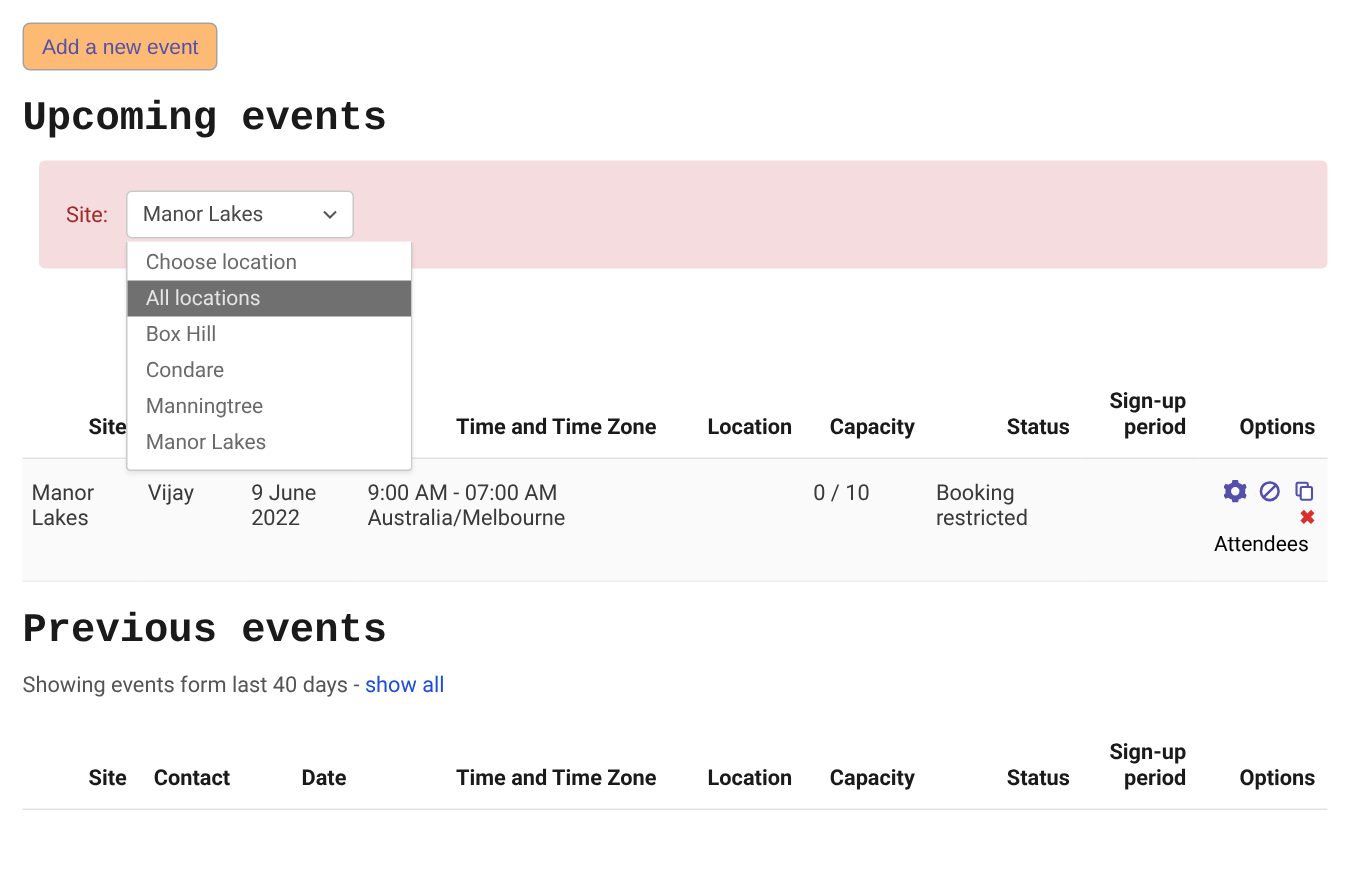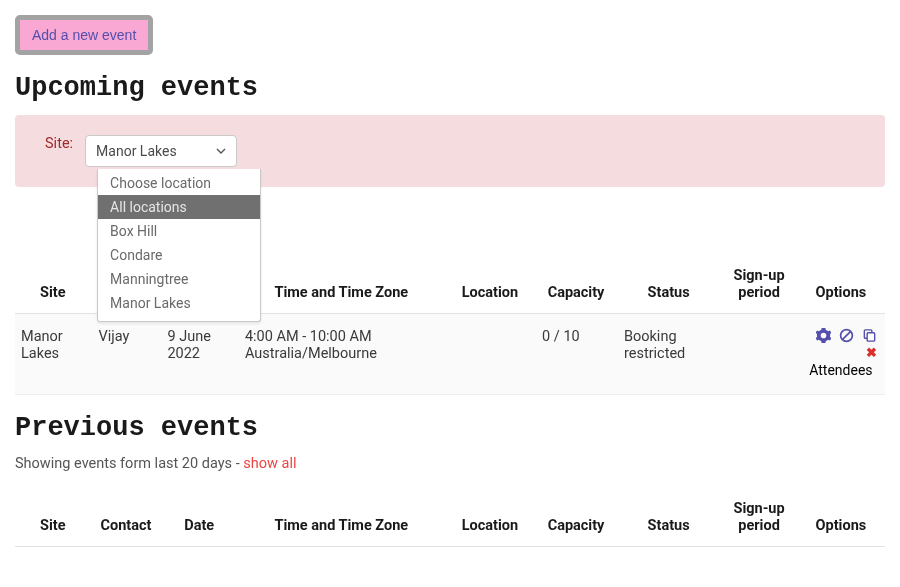--- a/index.html
+++ b/index.html
@@ -7,41 +7,43 @@
     font-family: -apple-system, BlinkMacSystemFont, "Segoe UI", Roboto, Arial, sans-serif;
     margin: 0;
     padding: 15px;
     color: #1f1f1f;
     font-size: 14.5px;
     background: #fff;
   }
   .add-event-btn {
     display: inline-block;
     padding: 7px 12px;
-    border: 5px solid #a3a3a3;
+    border: 1px solid #a3a3a3;
     border-radius: 5px;
-    background: #f9a8d4;
+    background: #fdba74;
     color: #534fab;
     font-size: 14px;
     cursor: pointer;
   }
   h1.section-title {
     font-size: 27px;
     font-weight: 800;
     margin: 18px 0 12px 0;
     color: #1a1a1a;
     font-family: Liberation Mono, monospace;
   }
   .filter-bar {
     background: #f4dcdf;
     border-radius: 4px;
-    padding: 20px 30px;
+    padding: 20px 18px;
     display: flex;
+    align-items: center;
     gap: 12px;
     position: relative;
+    margin-left: 11px;
   }
   .filter-label {
     color: #a02a2a;
     font-size: 14.5px;
   }
   .site-select-wrap {
     position: relative;
   }
   .site-select {
     background: #fff;
@@ -55,22 +57,22 @@
     justify-content: space-between;
     cursor: pointer;
     color: #4a4a4a;
   }
   .site-select .chev {
     width: 10px; height: 6px;
   }
   .dropdown {
     position: absolute;
     top: 34px;
-    left: 12px;
-    width: 164px;
+    left: 0;
+    width: 191px;
     background: #fff;
     border: 1px solid #c9c9c9;
     border-top: none;
     border-radius: 0 0 3px 3px;
     box-shadow: 0 2px 3px rgba(0,0,0,0.08);
     z-index: 10;
     padding: 2px 0 6px 0;
   }
   .dropdown .opt {
     padding: 4px 12px;
@@ -83,21 +85,21 @@
     color: #e5e5e5;
   }
   table.events {
     width: 100%;
     border-collapse: collapse;
     margin-top: 70px;
     table-layout: fixed;
   }
   table.events.no-top-gap { margin-top: 18px; }
   table.events th {
-    text-align: center;
+    text-align: right;
     font-weight: 700;
     font-size: 14.5px;
     padding: 10px 8px 12px 6px;
     color: #1a1a1a;
     border-bottom: 1px solid #e2e2e2;
     vertical-align: bottom;
   }
   table.events td {
     padding: 14px 8px 16px 6px;
     vertical-align: top;
@@ -119,21 +121,21 @@
     cursor: pointer;
     text-align: center;
   }
   .x-icon { color: #d9302e; font-weight: 700; font-size: 13px; text-align:right; margin: 2px 0 2px 0;}
   .prev-caption {
     font-size: 14.5px;
     color: #555;
     margin: 8px 0 4px 0;
   }
   .show-all {
-    color: #ef4444;
+    color: #1d4ed8;
     cursor: pointer;
     text-align: right;
   }
   
   .col-site     { width: 9%; }
   .col-contact  { width: 8%; }
   .col-date     { width: 9%; }
   .col-time     { width: 24%; }
   .col-location { width: 10.5%; }
   .col-capacity { width: 9.5%; }
@@ -196,21 +198,21 @@
       <th>Status</th>
       <th>Sign-up period</th>
       <th class="col-options-th">Options</th>
     </tr>
   </thead>
   <tbody>
     <tr class="data-row">
       <td>Manor Lakes</td>
       <td>Vijay</td>
       <td>9 June 2022</td>
-      <td style="white-space:pre-line">4:00 AM - 10:00 AM
+      <td style="white-space:pre-line">9:00 AM - 07:00 AM
 Australia/Melbourne</td>
       <td></td>
       <td>0 / 10</td>
       <td>Booking restricted</td>
       <td></td>
       <td style="text-align:right">
         <div class="opt-icons">
           <span class="opt-icon">
             <svg viewBox="0 0 16 16">
                 <path fill="#534fab" d="M8 5a3 3 0 1 0 .001 6.001A3 3 0 0 0 8 5zm7 3c0 .5-.05 1-.14 1.47l1.6 1.25-1.5 2.6-1.9-.77c-.76.6-1.64 1.05-2.6 1.3L10 16H6l-.46-2.15c-.96-.25-1.84-.7-2.6-1.3l-1.9.77-1.5-2.6 1.6-1.25C1.05 9 1 8.5 1 8s.05-1 .14-1.47L-.46 5.28l1.5-2.6 1.9.77c.76-.6 1.64-1.05 2.6-1.3L6 0h4l.46 2.15c.96.25 1.84.7 2.6 1.3l1.9-.77 1.5 2.6-1.6 1.25c.9.47.14.97.14 1.47z"></path>
@@ -233,21 +235,21 @@
         <div class="attendees-link">Attendees</div>
       </td>
     </tr>
   </tbody>
 </table>
 
 
 <h1 class="section-title" style="">Previous events</h1>
 
 <div class="prev-caption">
-  <span>Showing events form last 20 days - </span><span class="show-all">show all</span>
+  <span>Showing events form last 40 days - </span><span class="show-all">show all</span>
 </div>
 
 <table class="events no-top-gap">
   <colgroup>
     <col class="col-site">
       <col class="col-contact">
       <col class="col-date">
       <col class="col-time">
     <col class="col-location">
       <col class="col-capacity">

